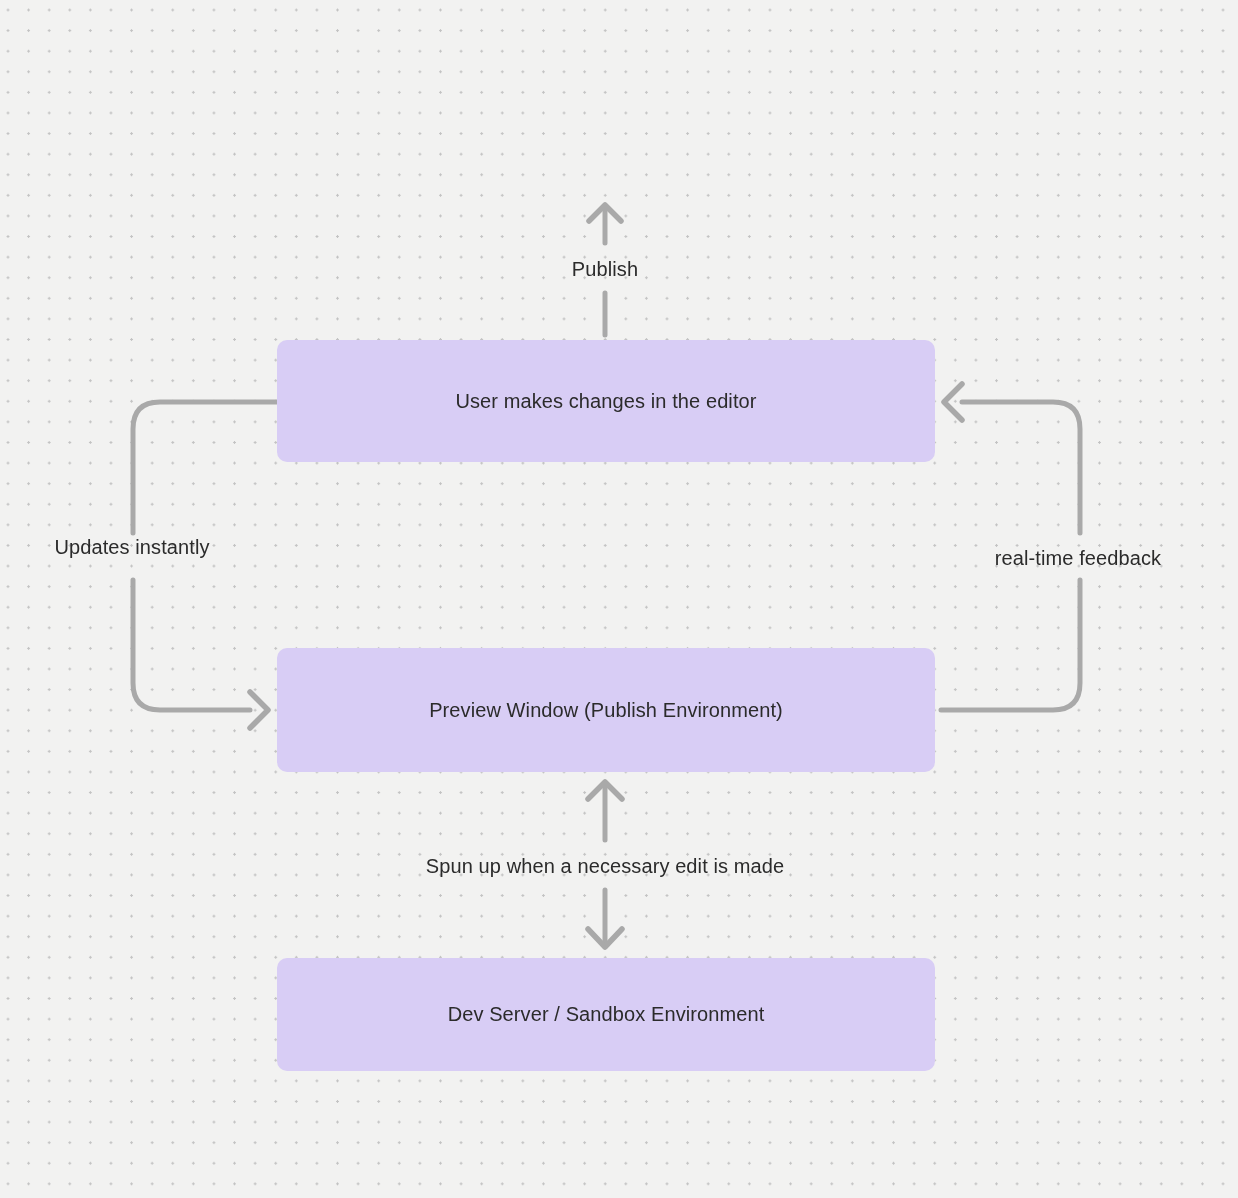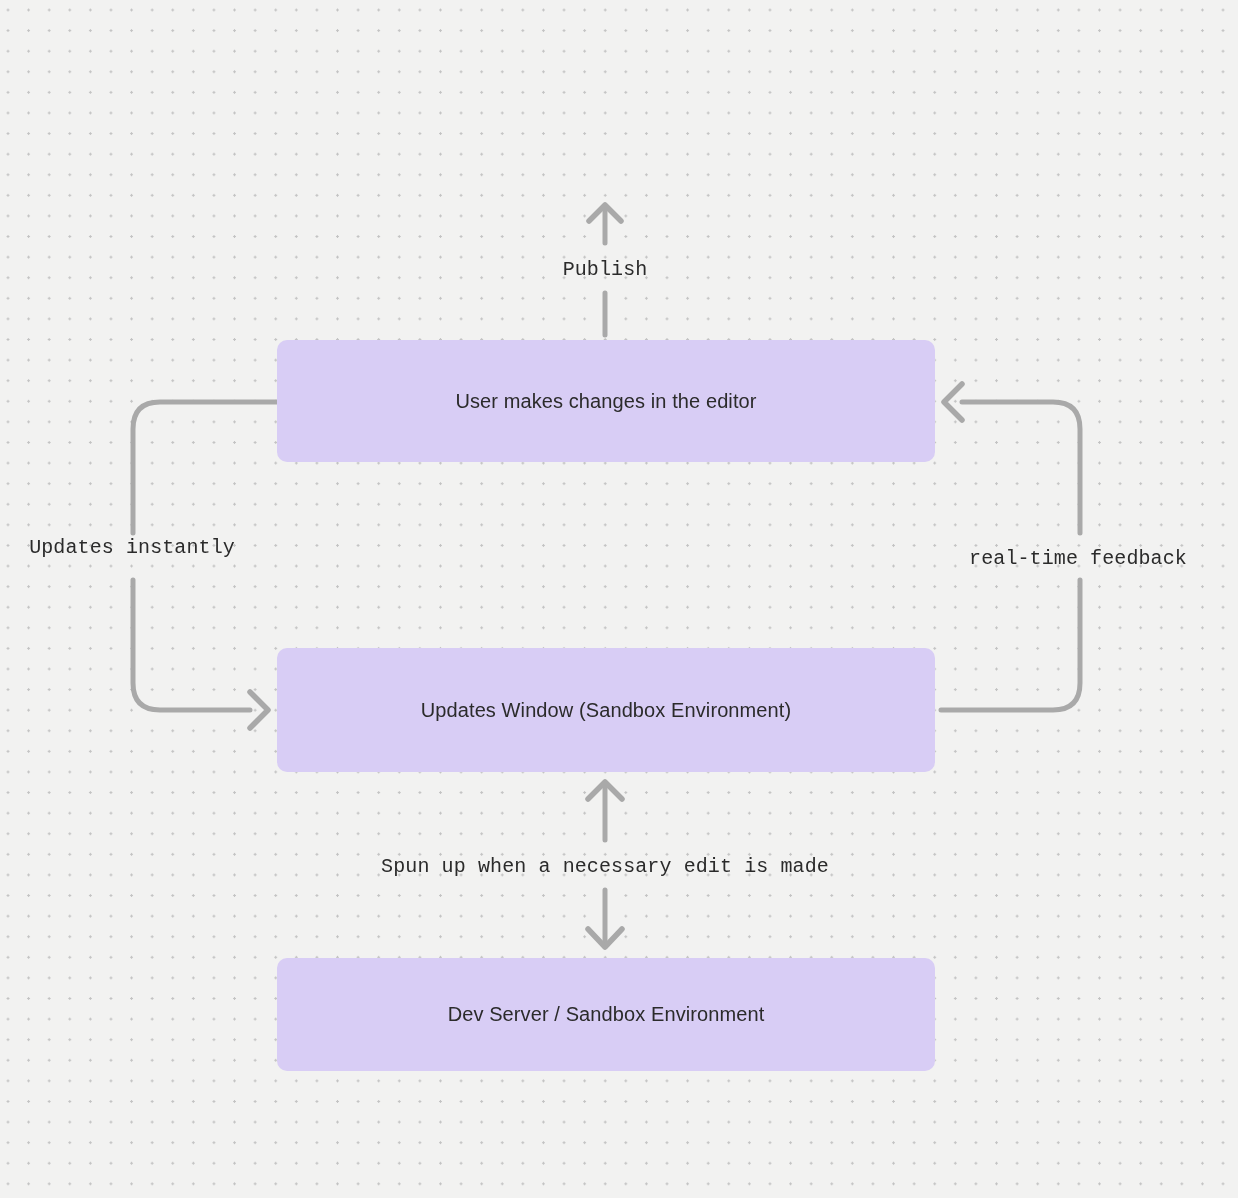--- a/index.html
+++ b/index.html
@@ -43,21 +43,20 @@
   .node-editor  { top: 340px; height: 122px; }
   .node-preview { top: 648px; height: 124px; }
   .node-dev     { top: 958px; height: 113px; }
   .edge-label {
     position: absolute;
     transform: translate(-50%, -50%);
     white-space: nowrap;
     font-size: 20px;
     color: #2b2b2b;
     letter-spacing: 0.1px;
-    font-family: Liberation Mono, monospace;
   }
   .label-publish  { left: 605px;  top: 269px; }
   .label-updates  { left: 132px;  top: 547px; }
   .label-feedback { left: 1078px; top: 558px; }
   .label-spunup   { left: 605px;  top: 866px; }
   .edge-stroke {
     fill: none;
     stroke: #a9a9a9;
     stroke-width: 5;
     stroke-linecap: round;
@@ -100,21 +99,21 @@
       <path class="edge-head" d="M588 929 L605 947 L622 929"></path>
     </g>
   </svg>
 
 
   <div class="node node-editor">
     <span>User makes changes in the editor</span>
   </div>
 
   <div class="node node-preview">
-    <span>Updates Window (Sandbox Environment)</span>
+    <span>Preview Window (Publish Environment)</span>
   </div>
 
   <div class="node node-dev">
     <span>Dev Server / Sandbox Environment</span>
   </div>
 
   <div class="edge-label label-publish">Publish</div>
   <div class="edge-label label-updates">Updates instantly</div>
   <div class="edge-label label-feedback">real-time feedback</div>
   <div class="edge-label label-spunup">Spun up when a necessary edit is made</div>

